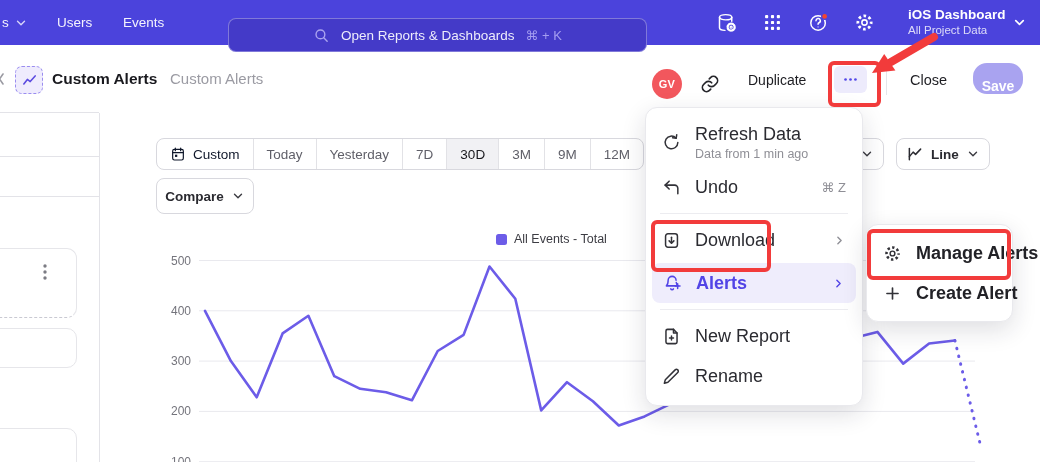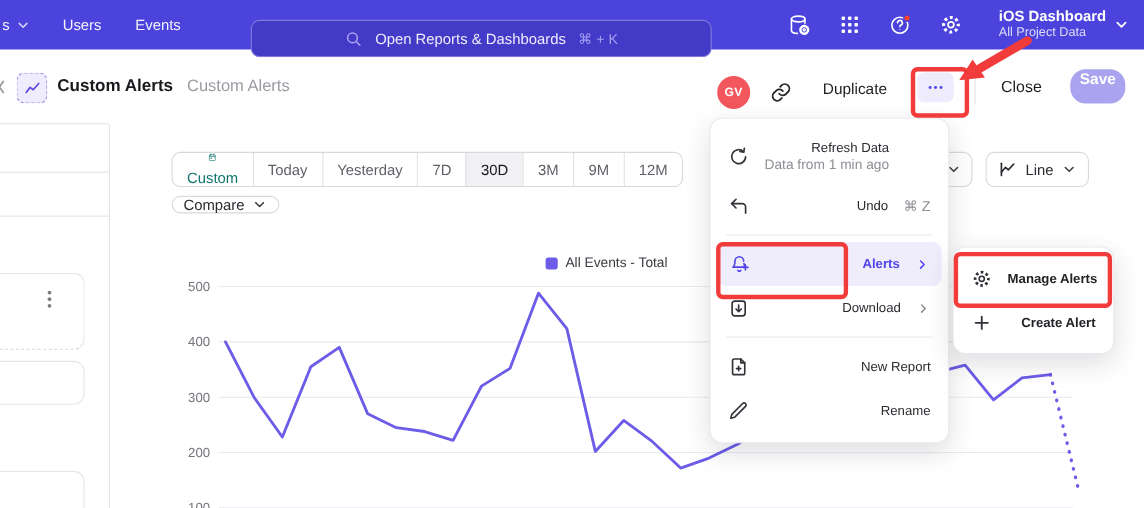--- a/index.html
+++ b/index.html
@@ -31,59 +31,59 @@
   .h-crumb{position:absolute;left:170px;top:20px;font-size:15px;color:#9b9ba3;line-height:28px;}
   .avatar{position:absolute;left:652px;top:24px;width:30px;height:30px;border-radius:50%;background:#f2575d;
           color:#fff;font-size:11px;font-weight:700;letter-spacing:.4px;display:flex;align-items:center;justify-content:center;cursor:pointer;}
   .link-btn{position:absolute;left:700px;top:29px;width:20px;height:20px;color:#26262b;cursor:pointer;}
   .h-duplicate{position:absolute;left:748px;top:22px;font-size:14px;font-weight:500;color:#1d1d22;line-height:26px;cursor:pointer;}
   .more-btn{position:absolute;left:834px;top:21px;width:33px;height:27px;border-radius:6px;background:#edebfc;
             display:flex;align-items:center;justify-content:center;color:#5349e8;cursor:pointer;}
   .h-divider{position:absolute;left:886px;top:26px;width:1px;height:24px;background:#e5e5e9;}
   .h-close{position:absolute;left:910px;top:22px;font-size:14.5px;font-weight:500;color:#1d1d22;line-height:26px;cursor:pointer;text-align:right;}
   .save-btn{position:absolute;left:973px;top:18px;width:50px;height:31px;border-radius:14px;background:#a9a3f0;
-            color:#fff;font-size:14px;font-weight:600;display:flex;align-items:flex-start;justify-content:center;cursor:default;}
+            color:#fff;font-size:14px;font-weight:600;display:flex;align-items:flex-end;justify-content:center;cursor:default;}
   .clipped-icon{position:absolute;left:-2px;top:26px;color:#9a9aa2;}
 
   
   .rail-line{position:absolute;left:0;width:99px;height:1px;background:#e3e3e8;}
   .v-divider{position:absolute;left:99px;top:113px;width:1px;height:349px;background:#e3e3e8;}
   .rail-card{position:absolute;left:-12px;width:89px;background:#fff;border:1px solid #e6e6ea;border-radius:10px;box-sizing:border-box;}
   .kebab{position:absolute;left:49px;top:12px;width:14px;height:26px;color:#7c7c84;cursor:pointer;}
 
   
   .seg{position:absolute;left:156px;top:138px;height:32px;display:flex;align-items:stretch;
        border:1px solid #d8d8de;border-radius:8px;background:#fff;overflow:hidden;box-sizing:border-box;}
   .seg-item{display:flex;align-items:center;gap:7px;padding:0 13px;font-size:13.5px;color:#5f5f68;
             border-left:1px solid #e2e2e6;cursor:pointer;white-space:nowrap;}
-  .seg-item:first-child{border-left:none;color:#0f766e;flex-direction:column;}
+  .seg-item:first-child{border-left:none;color:#0f172a;}
   .seg-item.selected{background:#f1f1f4;color:#18181d;font-weight:400;}
   .btn{border:1px solid #d8d8de;border-radius:8px;background:#fff;display:flex;align-items:center;
-       justify-content:center;gap:7px;font-size:13.5px;font-weight:400;color:#2a2a30;cursor:pointer;box-sizing:border-box;}
-  .compare-btn{position:absolute;left:156px;top:178px;width:98px;height:16px;}
+       justify-content:center;gap:7px;font-size:13.5px;font-weight:700;color:#2a2a30;cursor:pointer;box-sizing:border-box;}
+  .compare-btn{position:absolute;left:156px;top:178px;width:98px;height:36px;}
   .covered-btn{position:absolute;left:780px;top:138px;width:104px;height:32px;justify-content:flex-end;padding-right:9px;z-index:2;}
   .line-btn{position:absolute;left:896px;top:138px;width:94px;height:32px;}
   .chev{width:14px;height:14px;color:#3a3a40;flex:none;}
 
   
   #chart-svg{position:absolute;left:0;top:0;width:1040px;height:462px;z-index:1;pointer-events:none;}
   .gridline{stroke:#e9e9ee;stroke-width:1;}
   .ticklabel{font-family:"Liberation Sans",sans-serif;font-size:12px;fill:#74747c;}
   .series-line{fill:none;stroke-width:2.6;stroke-linejoin:round;stroke-linecap:round;}
   .series-tail{fill:none;stroke-width:3;stroke-linecap:round;stroke-dasharray:.5 7.5;}
   .legend{position:absolute;left:496px;top:232px;display:flex;align-items:center;gap:7px;z-index:1;}
   .legend-swatch{width:11px;height:11px;border-radius:2.5px;background:#6c5ce8;}
   .legend-label{font-size:12.5px;color:#3c3c43;}
 
   
   .menu{position:absolute;left:645px;top:107px;width:218px;background:#fff;border:1px solid #e9e9ed;
         border-radius:12px;box-shadow:0 8px 24px rgba(25,25,50,.14);z-index:5;padding:9px 0;box-sizing:border-box;}
   .menu-item{height:40px;display:flex;align-items:center;gap:14px;padding:0 16px;cursor:pointer;}
   .menu-item .mi-icon{width:19px;height:19px;color:#323238;flex:none;}
-  .menu-item .mi-label{font-size:12px;font-weight:500;color:#2b2b31;flex:1;white-space:nowrap;text-align:right;}
+  .menu-item .mi-label{font-size:18px;font-weight:500;color:#2b2b31;flex:1;white-space:nowrap;}
   .menu-item .mi-right{font-size:13px;color:#8f8f96;}
   .menu-item .mi-chev{width:13px;height:13px;color:#8f8f96;}
   .menu-refresh{height:50px;align-items:center;}
   .mi-texts{display:flex;flex-direction:column;gap:2px;}
   .mi-sub{font-size:12.5px;color:#8f8f96;}
   .menu-sep{height:1px;background:#ececf0;margin:6px 14px;}
   .menu-item.alerts{margin:3px 6px 0 6px;padding:0 11px;border-radius:8px;background:#efedfc;}
   .menu-item.alerts .mi-icon,.menu-item.alerts .mi-chev{color:#5244e6;}
   .menu-item.alerts .mi-label{color:#5244e6;font-weight:600;}
 
@@ -301,39 +301,39 @@
   </div>
   <div class="menu-item">
     <svg class="mi-icon" viewBox="0 0 24 24" fill="none" stroke="currentColor" stroke-width="1.9" stroke-linecap="round" stroke-linejoin="round">
       <polyline points="9 14 4 9 9 4"></polyline>
         <path d="M20 20v-7a4 4 0 0 0-4-4H4"></path>
     </svg>
     <span class="mi-label">Undo</span>
     <span class="mi-right">⌘ Z</span>
   </div>
   <div class="menu-sep"></div>
+  <div class="menu-item">
+    <svg class="mi-icon" viewBox="0 0 24 24" fill="none" stroke="currentColor" stroke-width="1.9" stroke-linecap="round" stroke-linejoin="round">
+      <rect x="4.5" y="3.5" width="15" height="17" rx="3"></rect>
+        <line x1="12" y1="8" x2="12" y2="15"></line>
+        <polyline points="9 12.5 12 15.5 15 12.5"></polyline>
+    </svg>
+    <span class="mi-label">Download</span>
+    <svg class="mi-chev" viewBox="0 0 24 24" fill="none" stroke="currentColor" stroke-width="2.6" stroke-linecap="round" stroke-linejoin="round">
+        <polyline points="9 6 15 12 9 18"></polyline>
+      </svg>
+  </div>
   <div class="menu-item alerts">
     <svg class="mi-icon" viewBox="0 0 24 24" fill="none" stroke="currentColor" stroke-width="1.9" stroke-linecap="round" stroke-linejoin="round">
       <path d="M16.5 8a5 5 0 0 0-10 0c0 5.5-2.3 7-2.3 7h14.6s-1.4-1-2-4.2"></path>
         <path d="M13.2 18.8a1.9 1.9 0 0 1-3.4 0"></path>
       <line x1="15.5" y1="15.2" x2="21.5" y2="15.2"></line>
         <line x1="18.5" y1="12.2" x2="18.5" y2="18.2"></line>
     </svg>
     <span class="mi-label">Alerts</span>
-    <svg class="mi-chev" viewBox="0 0 24 24" fill="none" stroke="currentColor" stroke-width="2.6" stroke-linecap="round" stroke-linejoin="round">
-        <polyline points="9 6 15 12 9 18"></polyline>
-      </svg>
-  </div>
-  <div class="menu-item">
-    <svg class="mi-icon" viewBox="0 0 24 24" fill="none" stroke="currentColor" stroke-width="1.9" stroke-linecap="round" stroke-linejoin="round">
-      <rect x="4.5" y="3.5" width="15" height="17" rx="3"></rect>
-        <line x1="12" y1="8" x2="12" y2="15"></line>
-        <polyline points="9 12.5 12 15.5 15 12.5"></polyline>
-    </svg>
-    <span class="mi-label">Download</span>
     <svg class="mi-chev" viewBox="0 0 24 24" fill="none" stroke="currentColor" stroke-width="2.6" stroke-linecap="round" stroke-linejoin="round">
         <polyline points="9 6 15 12 9 18"></polyline>
       </svg>
   </div>
   <div class="menu-sep"></div>
   <div class="menu-item">
     <svg class="mi-icon" viewBox="0 0 24 24" fill="none" stroke="currentColor" stroke-width="1.9" stroke-linecap="round" stroke-linejoin="round">
       <path d="M14.5 3H7a2 2 0 0 0-2 2v14a2 2 0 0 0 2 2h10a2 2 0 0 0 2-2V7.5z"></path>
         <polyline points="14.5 3 14.5 7.5 19 7.5"></polyline>
       <line x1="12" y1="11.5" x2="12" y2="16.5"></line>

